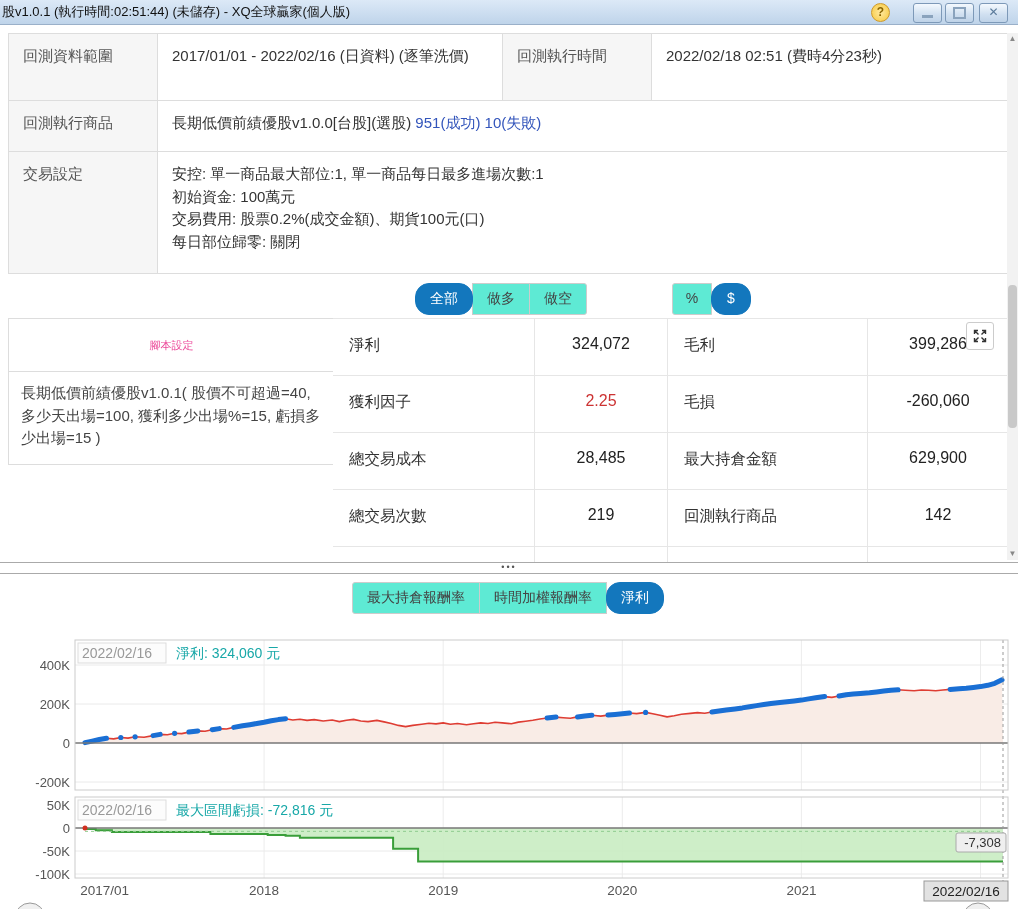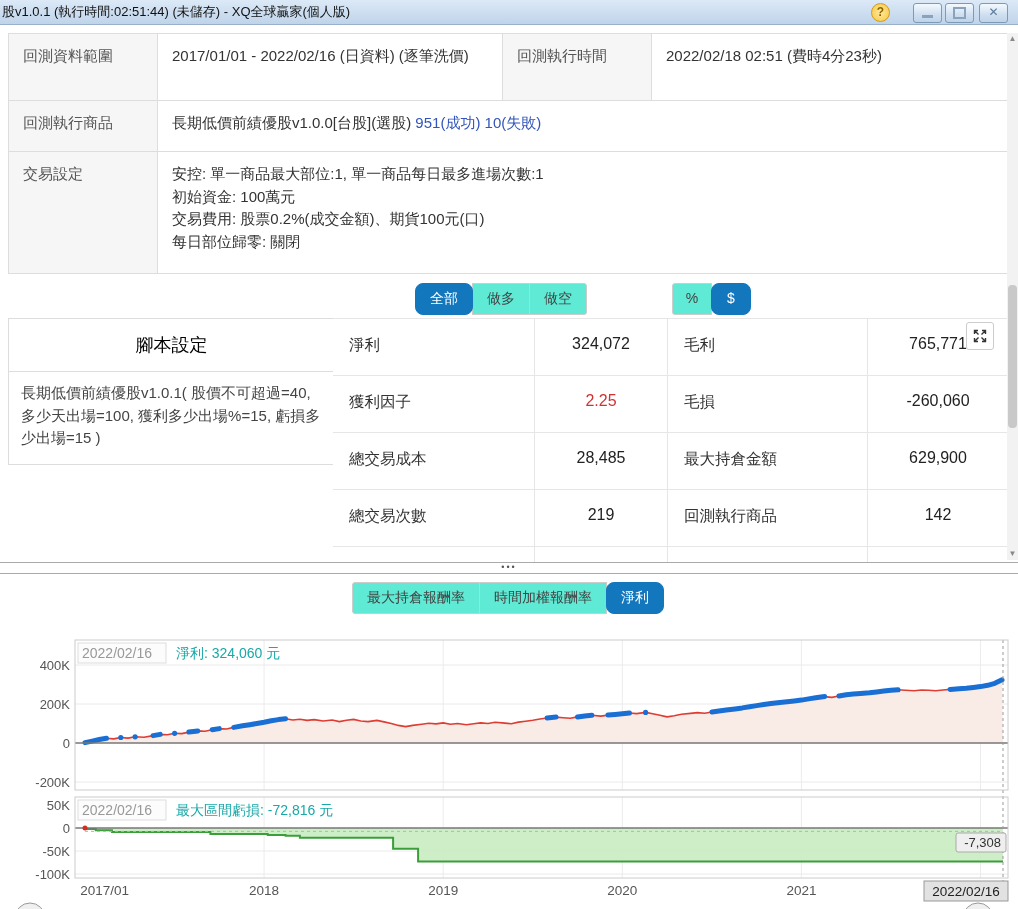--- a/index.html
+++ b/index.html
@@ -30,27 +30,27 @@
   #infotable .link{color:#3355bb;}
   #infotable .bolded{color:#333;}
 
   
   .btn-group{position:absolute;top:283px;display:flex;}
   #dir-group{left:415px;} #unit-group{left:672px;}
   .tbtn{height:30px;padding:0 14px;background:#5eead4;border:1px solid #ccc;margin-left:-1px;
     font-size:14px;color:#444;line-height:28px;text-align:center;cursor:pointer;}
   .tbtn:first-child{margin-left:0;border-radius:3px 0 0 3px;}
   .tbtn:last-child{border-radius:0 3px 3px 0;text-align:center;}
-  .tbtn.active{background:#1377bd;border-color:#1377bd;color:#fff;border-radius:8px;z-index:2;}
+  .tbtn.active{background:#1377bd;border-color:#1377bd;color:#fff;border-radius:14px;z-index:2;}
   .tbtn.unit{padding:0 12px;min-width:14px;}
 
   
   #scriptbox{position:absolute;left:8px;top:318px;width:325px;border:1px solid #ddd;background:#fff;}
   #scriptbox .hd{height:52px;border-bottom:1px solid #ddd;display:flex;align-items:center;justify-content:center;
-    font-size:18px;color:#000000;}
+    font-size:11px;color:#ec4899;}
   #scriptbox .bd{padding:10px 12px 14px 12px;font-size:15px;color:#444;line-height:1.5;}
 
   
   #stats{position:absolute;left:333px;top:318px;width:675px;height:244px;overflow:hidden;
     display:grid;grid-template-columns:201px 132px 199px 1fr;grid-auto-rows:56px;
     background:#e6e6e6;border-top:1px solid #e6e6e6;gap:1px;}
   #stats .cell{background:#fff;display:flex;align-items:flex-start;padding-top:16px;font-size:15.5px;color:#333;}
   #stats .l{padding-left:16px;}
   #stats .v{justify-content:center;font-size:16px;color:#222;}
   #stats .red{color:#cc3333;}
@@ -119,21 +119,21 @@
 
   <div id="scriptbox">
     <div class="hd">腳本設定</div>
     <div class="bd">長期低價前績優股v1.0.1( 股價不可超過=40, 多少天出場=100, 獲利多少出場%=15, 虧損多少出場=15 )</div>
   </div>
 
   <div id="stats">
     <div class="cell l">淨利</div>
     <div class="cell v">324,072</div>
     <div class="cell l">毛利</div>
-    <div class="cell v">765,771</div>
+    <div class="cell v">399,286</div>
 
     <div class="cell l">獲利因子</div>
     <div class="cell v red">2.25</div>
     <div class="cell l">毛損</div>
     <div class="cell v">-260,060</div>
 
     <div class="cell l">總交易成本</div>
     <div class="cell v">28,485</div>
     <div class="cell l">最大持倉金額</div>
     <div class="cell v">629,900</div>

